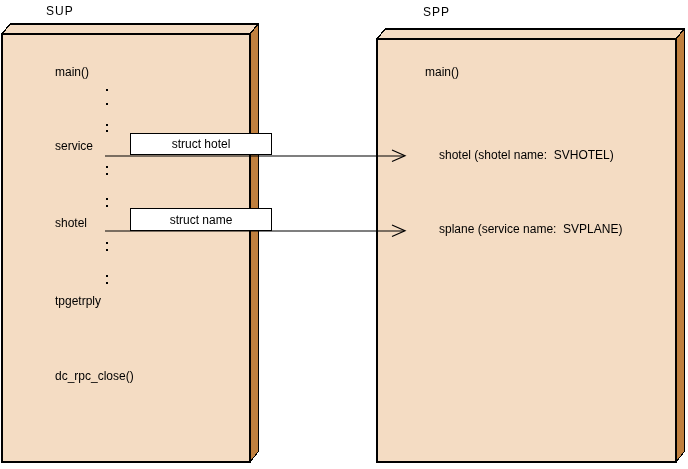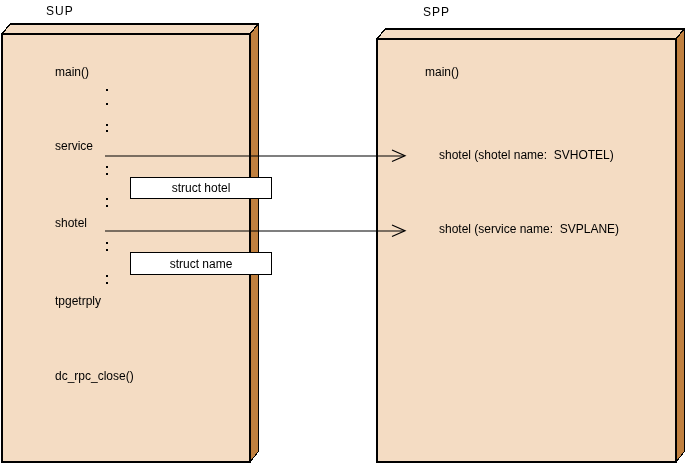--- a/index.html
+++ b/index.html
@@ -6,21 +6,21 @@
   html,body { background:#fff; }
   body { font-family:"Liberation Sans", sans-serif; color:var(--text,#000); }
   .canvas { position:relative; width:688px; height:469px; background:var(--background,#fff); overflow:hidden; }
   .layer { position:absolute; left:0; top:0; width:688px; height:469px; }
   .panel-face { fill:var(--panel-face,#f4dcc3); stroke:var(--outline,#000); stroke-width:1.2; }
   .panel-side { fill:var(--panel-side,#c0803f); stroke:var(--outline,#000); stroke-width:1; }
   .arrow-line { stroke:var(--outline,#000); stroke-width:1.2; fill:none; }
   .txt { position:absolute; font-size:12px; line-height:14px; white-space:pre; color:var(--text,#000);margin-left:19px; }
   .title { letter-spacing:1px; }
   .msg-box { position:absolute; background:var(--message-box-fill,#fff); border:1px solid var(--outline,#000);
-             display:flex; align-items:center; justify-content:center; font-size:12px;margin-top:44px; }
+             display:flex; align-items:center; justify-content:center; font-size:12px; }
   .dot { position:absolute; left:106px; width:2px; height:2px; background:var(--text,#000); }
 </style>
 </head>
 <body>
 
 <div class="canvas">
 
   <svg class="layer" shape-rendering="crispEdges">
 
     <polygon class="panel-side" points="250,34 258,24 258,452 250,462"></polygon>
@@ -49,21 +49,21 @@
   <div class="dot" style="top:173px;"></div>
   <div class="dot" style="top:198px;"></div>
   <div class="dot" style="top:205px;"></div>
   <div class="dot" style="top:242px;"></div>
   <div class="dot" style="top:249px;"></div>
   <div class="dot" style="top:275px;"></div>
   <div class="dot" style="top:282px;"></div>
 
   <div class="txt" style="left:406px; top:65px;">main()</div>
   <div class="txt" style="left:420px; top:148px;">shotel (shotel name:  SVHOTEL)</div>
-  <div class="txt" style="left:420px; top:222px;">shotel (service name:  SVPLANE)</div>
+  <div class="txt" style="left:420px; top:222px;">splane (service name:  SVPLANE)</div>
 
   <div class="msg-box" style="left:130px; top:133px; width:142px; height:22px;">
     <span>struct hotel</span>
   </div>
   <div class="msg-box" style="left:130px; top:208px; width:142px; height:23px;">
     <span>struct name</span>
   </div>
 
   <svg class="layer">
     <g>

